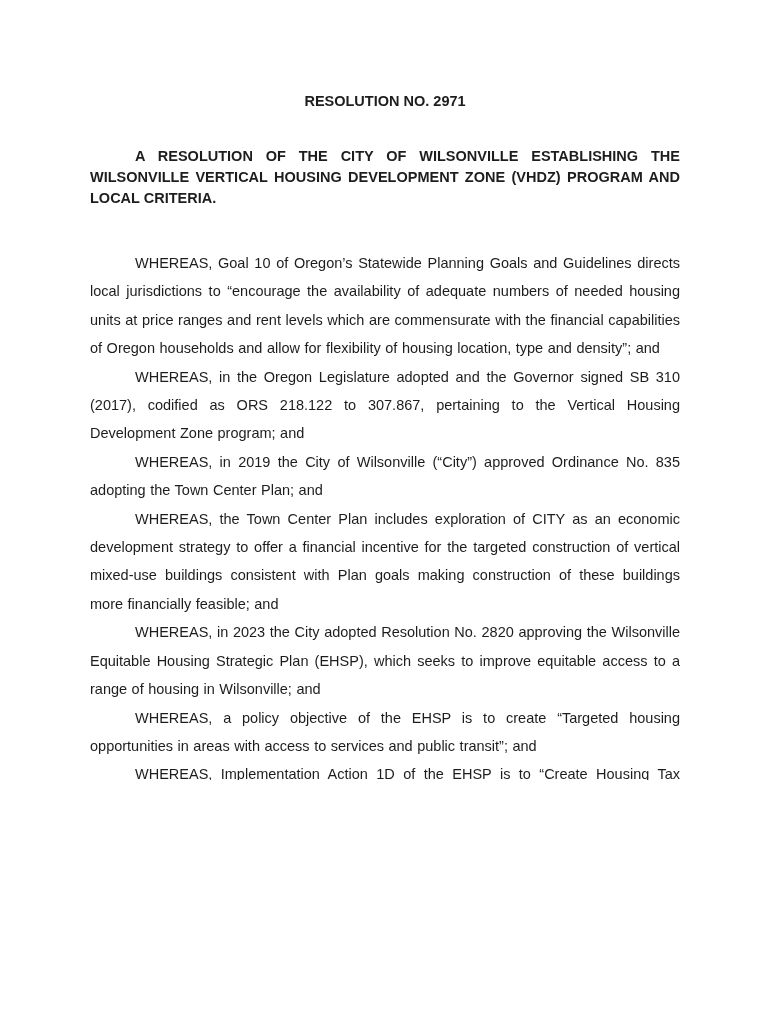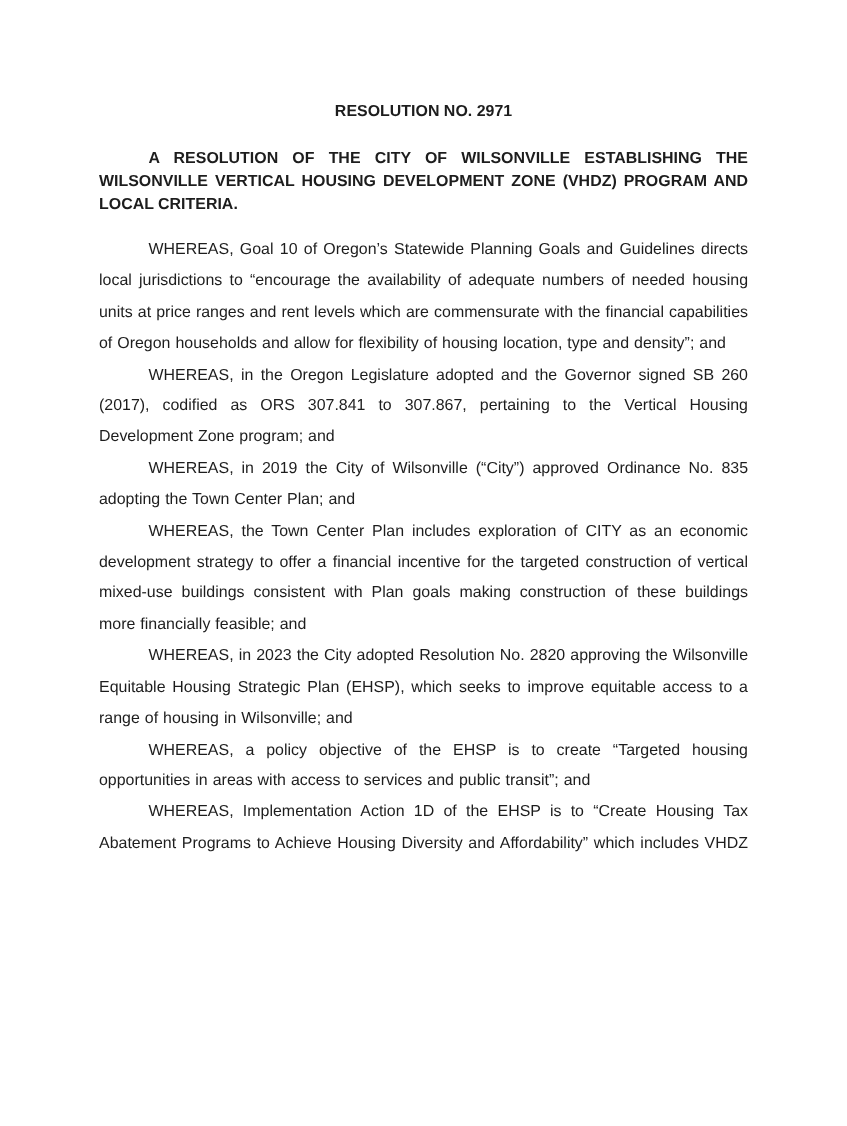--- a/index.html
+++ b/index.html
@@ -19,29 +19,29 @@
     overflow: hidden;
   }
   .doc-title {
     text-align: center;
     font-weight: bold;
     font-size: 14.5px;
     line-height: 17px;
     margin: 0;
   }
   .doc-heading {
-    margin: 24px 0 0 0;
+    margin: 36px 0 0 0;
     font-weight: bold;
     font-size: 14.5px;
     line-height: 21px;
     text-align: justify;
     text-indent: 45px;
   }
   .doc-body {
-    margin-top: 16px;
+    margin-top: 40px;
   }
   .doc-body p {
     margin: 0;
     font-size: 14.5px;
     line-height: 28.4px;
     text-align: justify;
     text-indent: 45px;
     word-spacing: 0.5px;
   }
   .page-footer {
@@ -59,21 +59,21 @@
 <body>
 
 <div class="page">
 
   <h1 class="doc-title">RESOLUTION NO. 2971</h1>
 
   <p class="doc-heading">A RESOLUTION OF THE CITY OF WILSONVILLE ESTABLISHING THE WILSONVILLE VERTICAL HOUSING DEVELOPMENT ZONE (VHDZ) PROGRAM AND LOCAL CRITERIA.</p>
 
   <div class="doc-body">
     <p>WHEREAS, Goal 10 of Oregon’s Statewide Planning Goals and Guidelines directs local jurisdictions to “encourage the availability of adequate numbers of needed housing units at price ranges and rent levels which are commensurate with the financial capabilities of Oregon households and allow for flexibility of housing location, type and density”; and</p>
-    <p>WHEREAS, in the Oregon Legislature adopted and the Governor signed SB 260 (2017), codified as ORS 307.841 to 307.867, pertaining to the Vertical Housing Development Zone program; and</p>
+    <p>WHEREAS, in the Oregon Legislature adopted and the Governor signed SB 310 (2017), codified as ORS 218.122 to 307.867, pertaining to the Vertical Housing Development Zone program; and</p>
     <p>WHEREAS, in 2019 the City of Wilsonville (“City”) approved Ordinance No. 835 adopting the Town Center Plan; and</p>
     <p>WHEREAS, the Town Center Plan includes exploration of CITY as an economic development strategy to offer a financial incentive for the targeted construction of vertical mixed-use buildings consistent with Plan goals making construction of these buildings more financially feasible; and</p>
     <p>WHEREAS, in 2023 the City adopted Resolution No. 2820 approving the Wilsonville Equitable Housing Strategic Plan (EHSP), which seeks to improve equitable access to a range of housing in Wilsonville; and</p>
     <p>WHEREAS, a policy objective of the EHSP is to create “Targeted housing opportunities in areas with access to services and public transit”; and</p>
     <p>WHEREAS, Implementation Action 1D of the EHSP is to “Create Housing Tax Abatement Programs to Achieve Housing Diversity and Affordability” which includes VHDZ as a tool to help</p>
   </div>
 
   <div class="page-footer">
     <span>RESOLUTION NO. 2971</span>
     <span>Page 1 of 2</span>

